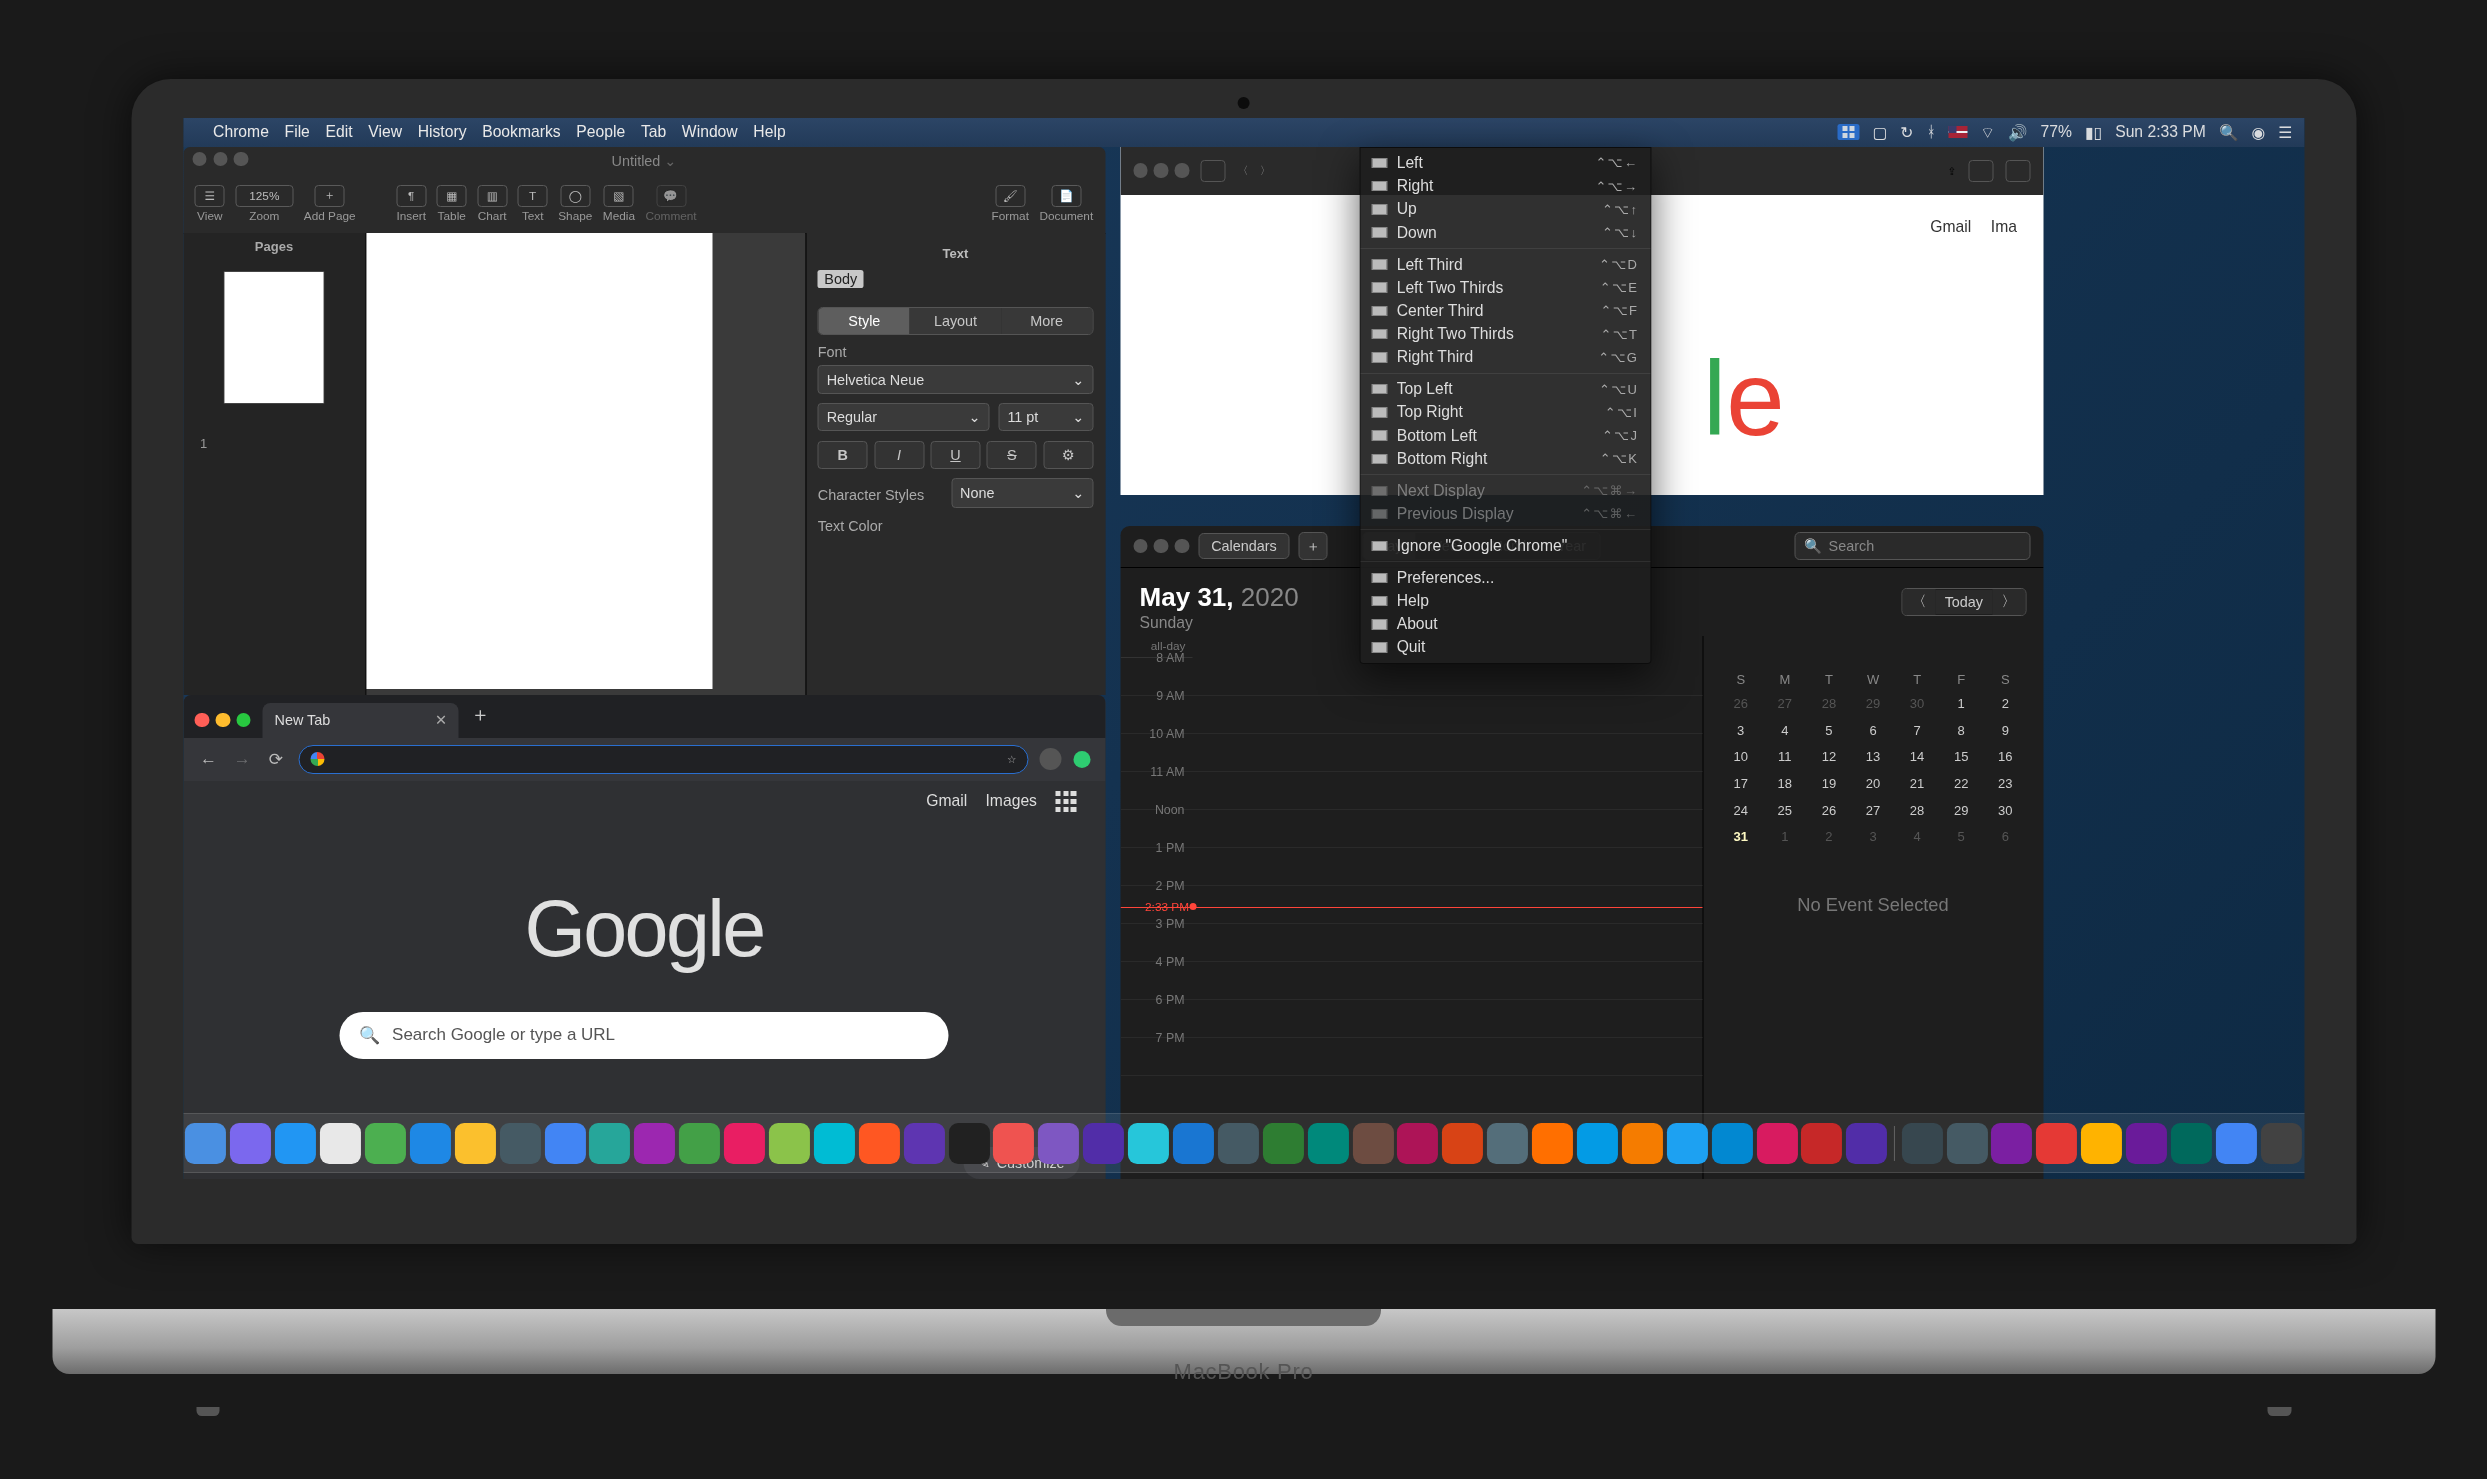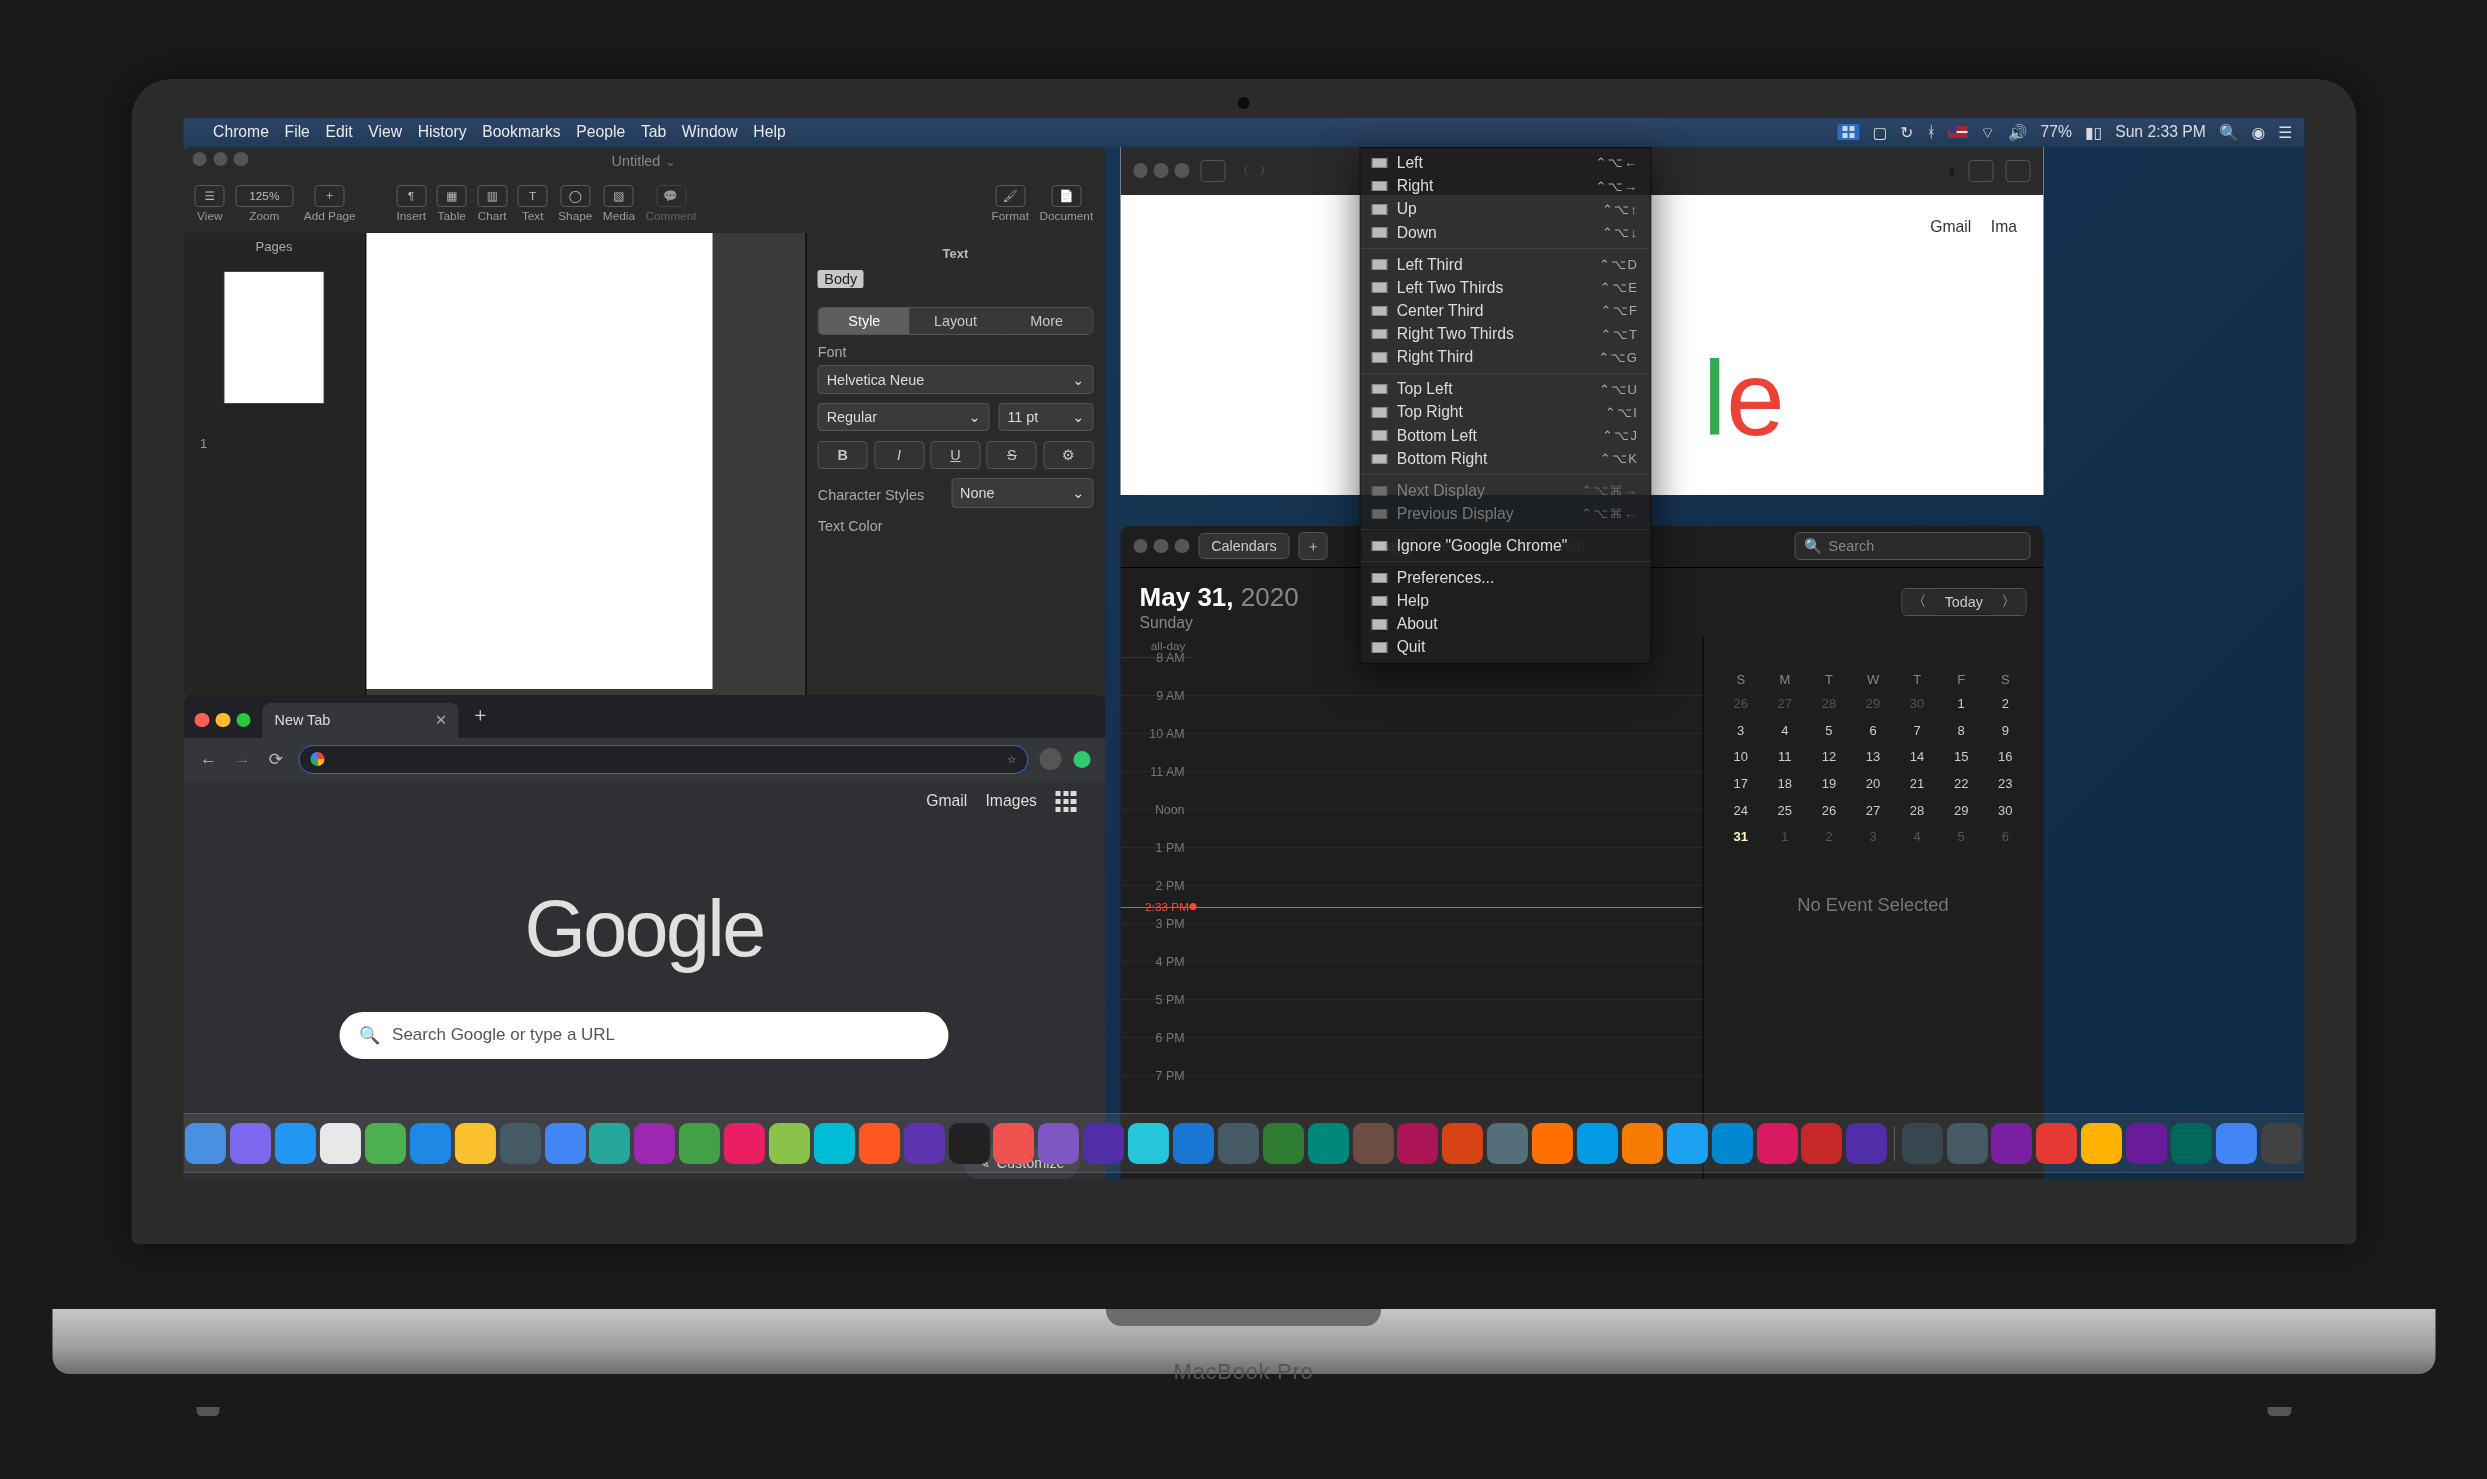--- a/index.html
+++ b/index.html
@@ -43,21 +43,21 @@
 .tl{display:flex;align-items:center;height:9.2px;position:absolute;left:9.2px;top:7.9px;gap:6.5px;}
 .tl i{width:14.4px;height:14.4px;border-radius:50%;}
 .tl .r{background:#ff5f57;} .tl .y{background:#febc2e;} .tl .g{background:#28c840;} .tl.dim i{background:#555;}
 .pages-title{position:absolute;left:0;right:0;top:6.5px;text-align:center;color:#888;}
 .pages-tb{position:absolute;left:0;right:0;top:29px;height:58px;border-bottom:0.7px solid #000;display:flex;align-items:center;gap:10.5px;padding:0 11.8px;}
 .pb{display:flex;flex-direction:column;align-items:center;color:#9a9a9a;font-size:11.8px;gap:2.6px;}
 .pb .ic{width:30px;height:22px;border:0.7px solid #5a5a5a;border-radius:3.9px;display:flex;align-items:center;justify-content:center;color:#bbb;}
 .pb.wide .ic{width:58px;}
 .pages-body{position:absolute;left:0;right:0;top:86px;bottom:0;display:flex;}
 .pages-side{width:183px;background:#242424;border-right:0.7px solid #000;}
-.pages-side h6{color:#aaa;font-weight:400;text-align:center;padding:6.5px 0;font-size:13px;}
+.pages-side h6{color:#aaa;font-weight:700;text-align:center;padding:6.5px 0;font-size:13px;}
 .thumb{margin:11.8px auto 3.9px;width:99px;height:131px;background:#fff;box-shadow:0 0 0 0.7px #555;}
 .pgno{position:absolute;left:17px;top:203px;color:#999;font-size:13px;}
 .canvas{flex:1;background:#3a3a3a;display:flex;}
 .doc{width:346px;height:456px;background:#fff;margin:0 0 0 0px;}
 .inspect{width:300px;background:#2a2a2a;border-left:0.7px solid #000;padding:9.2px 11.8px;}
 .inspect h6{color:#bbb;text-align:center;font-size:13px;padding:3.9px 0 9.2px;}
 .tag{display:inline-block;background:#c8c8c8;color:#222;border-radius:2.6px;padding:1.3px 6.5px;font-size:14.4px;}
 .seg{display:flex;margin:18.3px 0 9.2px;border-radius:5.2px;overflow:hidden;border:0.7px solid #555;}
 .seg span{flex:1;text-align:center;padding:5.2px 0;background:#383838;font-size:14.4px;}
 .seg span.on{background:#5e5e5e;color:#fff;}
@@ -431,23 +431,20 @@
                   <span class="hl">1 PM</span>
                 </div>
                 <div class="hour">
                   <span class="hl">2 PM</span>
                 </div>
                 <div class="hour">
                   <span class="hl">3 PM</span>
                 </div>
                 <div class="hour">
                   <span class="hl">4 PM</span>
-                </div>
-                <div class="hour">
-                  <span class="hl">5 PM</span>
                 </div>
                 <div class="hour">
                   <span class="hl">6 PM</span>
                 </div>
                 <div class="hour">
                   <span class="hl">7 PM</span>
                 </div>
               </div>
           <div class="nowline" style="top: 271px;"></div>
               <div class="nowdot" style="top: 271px;"></div>

